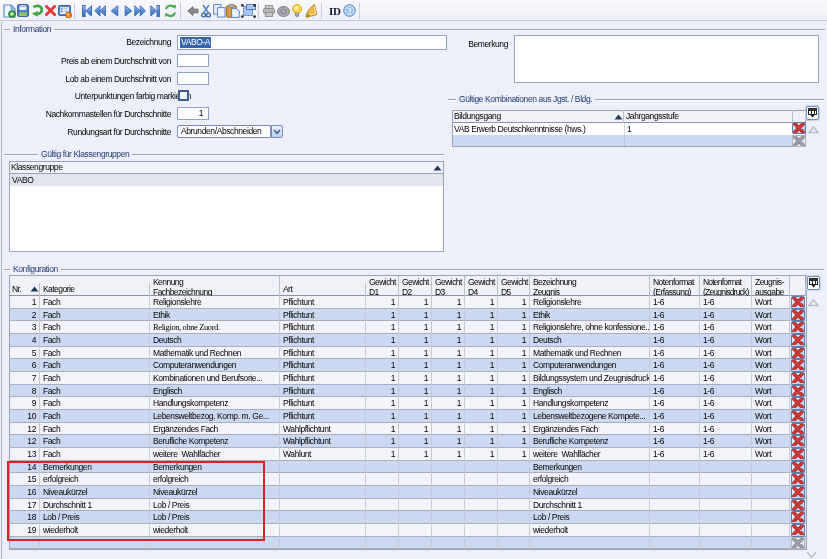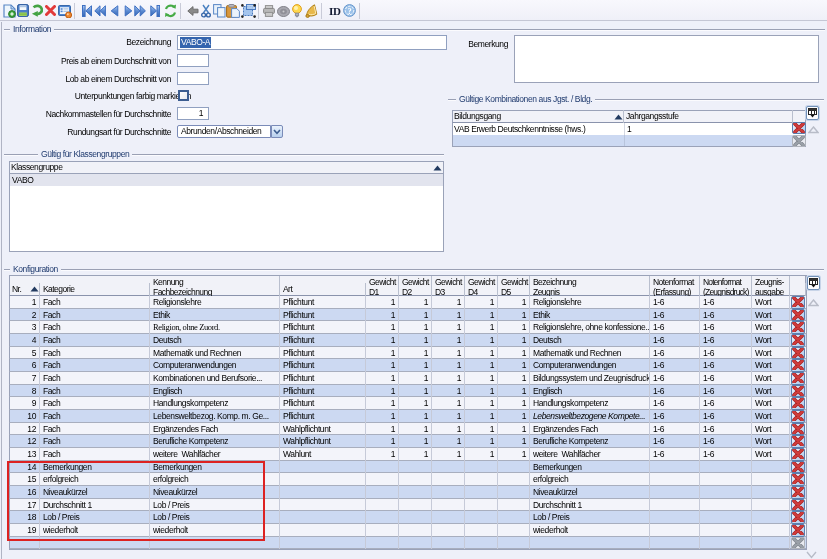--- a/index.html
+++ b/index.html
@@ -417,21 +417,21 @@
 <div class="abs" style="left:9px;top:410px;width:797px;height:13px;background:#ccd9f2;border-bottom:1px solid #a8aebe;border-left:1px solid #9aa2b8;"></div>
 <div class="cell cellr" style="left:9px;top:410px;width:31px;height:13px;">10</div>
 <div class="cell" style="left:40px;top:410px;width:110px;height:13px;">Fach</div>
 <div class="cell" style="left:150px;top:410px;width:130px;height:13px;">Lebensweltbezog. Komp. m. Ge...</div>
 <div class="cell" style="left:280px;top:410px;width:86px;height:13px;">Pflichtunt</div>
 <div class="cell cellr" style="left:366px;top:410px;width:33px;height:13px;">1</div>
 <div class="cell cellr" style="left:399px;top:410px;width:33px;height:13px;">1</div>
 <div class="cell cellr" style="left:432px;top:410px;width:33px;height:13px;">1</div>
 <div class="cell cellr" style="left:465px;top:410px;width:33px;height:13px;">1</div>
 <div class="cell cellr" style="left:498px;top:410px;width:32px;height:13px;">1</div>
-<div class="cell" style="left:530px;top:410px;width:120px;height:13px;font-style:italic;">Lebensweltbezogene Kompete...</div>
+<div class="cell" style="left:530px;top:410px;width:120px;height:13px;">Lebensweltbezogene Kompete...</div>
 <div class="cell" style="left:650px;top:410px;width:50px;height:13px;">1-6</div>
 <div class="cell" style="left:700px;top:410px;width:52px;height:13px;">1-6</div>
 <div class="cell" style="left:752px;top:410px;width:38px;height:13px;">Wort</div>
 <div class="abs" style="left:791px;top:410px;width:14px;height:13px;background:linear-gradient(135deg,#f2f7fd 0%,#cfe0f5 45%,#a8c8ec 100%);border:1px solid #5c7eae;border-radius:2px;">
     <svg width="12" height="10" viewBox="0 0 12 10" style="position:absolute;left:0px;top:0px;">
       <path d="M2 1 L10 9 M10 1 L2 9" stroke="#a82020" stroke-width="3.6" stroke-linecap="round"></path>
       <path d="M2 1 L10 9 M10 1 L2 9" stroke="#d03c3c" stroke-width="2.2" stroke-linecap="round"></path>
     </svg>
   </div>
 <div class="abs" style="left:9px;top:423px;width:797px;height:12px;background:#f3f4fa;border-bottom:1px solid #a8aebe;border-left:1px solid #9aa2b8;"></div>

